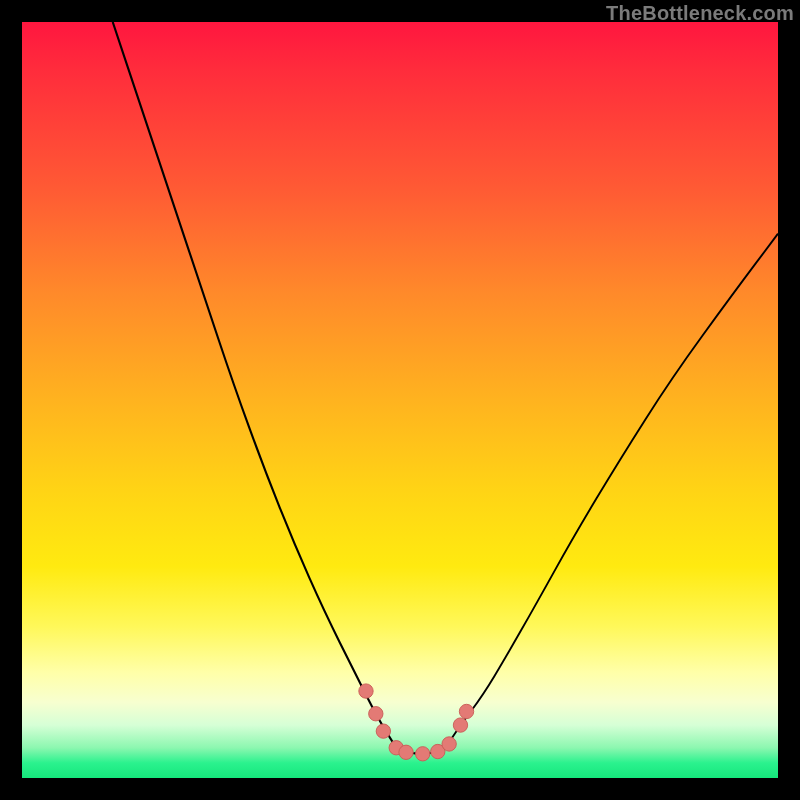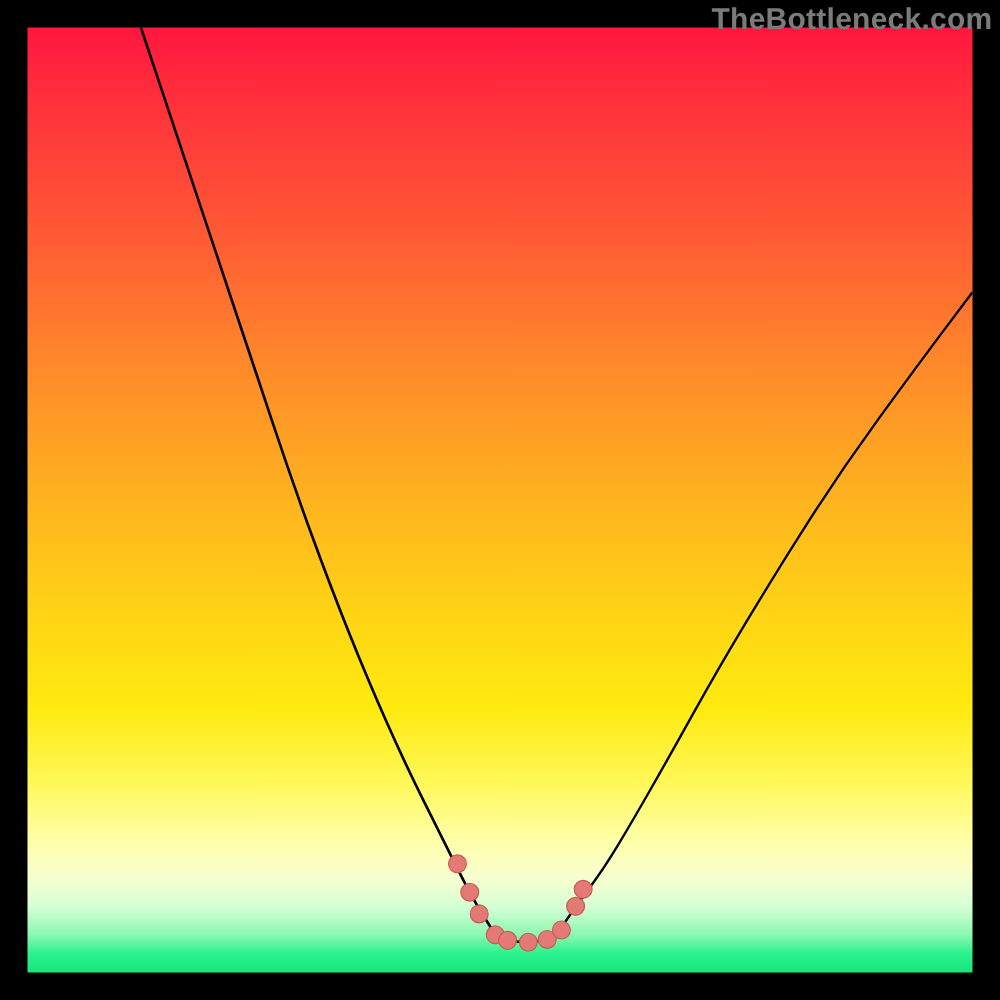--- a/index.html
+++ b/index.html
@@ -39,21 +39,21 @@
       #d6ffd6 93%,
       #8cf7b0 96%,
       #2bf28e 98%,
       #15e77c 100%
     );
   }
   .watermark {
     position: absolute;
     top: 2px;
     right: 6px;
-    font-size: 24px;
+    font-size: 20px;
     font-weight: 600;
     color: #7b7b7b;
     letter-spacing: 0.2px;
     z-index: 5;
     user-select: none;
   }
   svg.curves {
     position: absolute;
     inset: 0;
     width: 100%;

